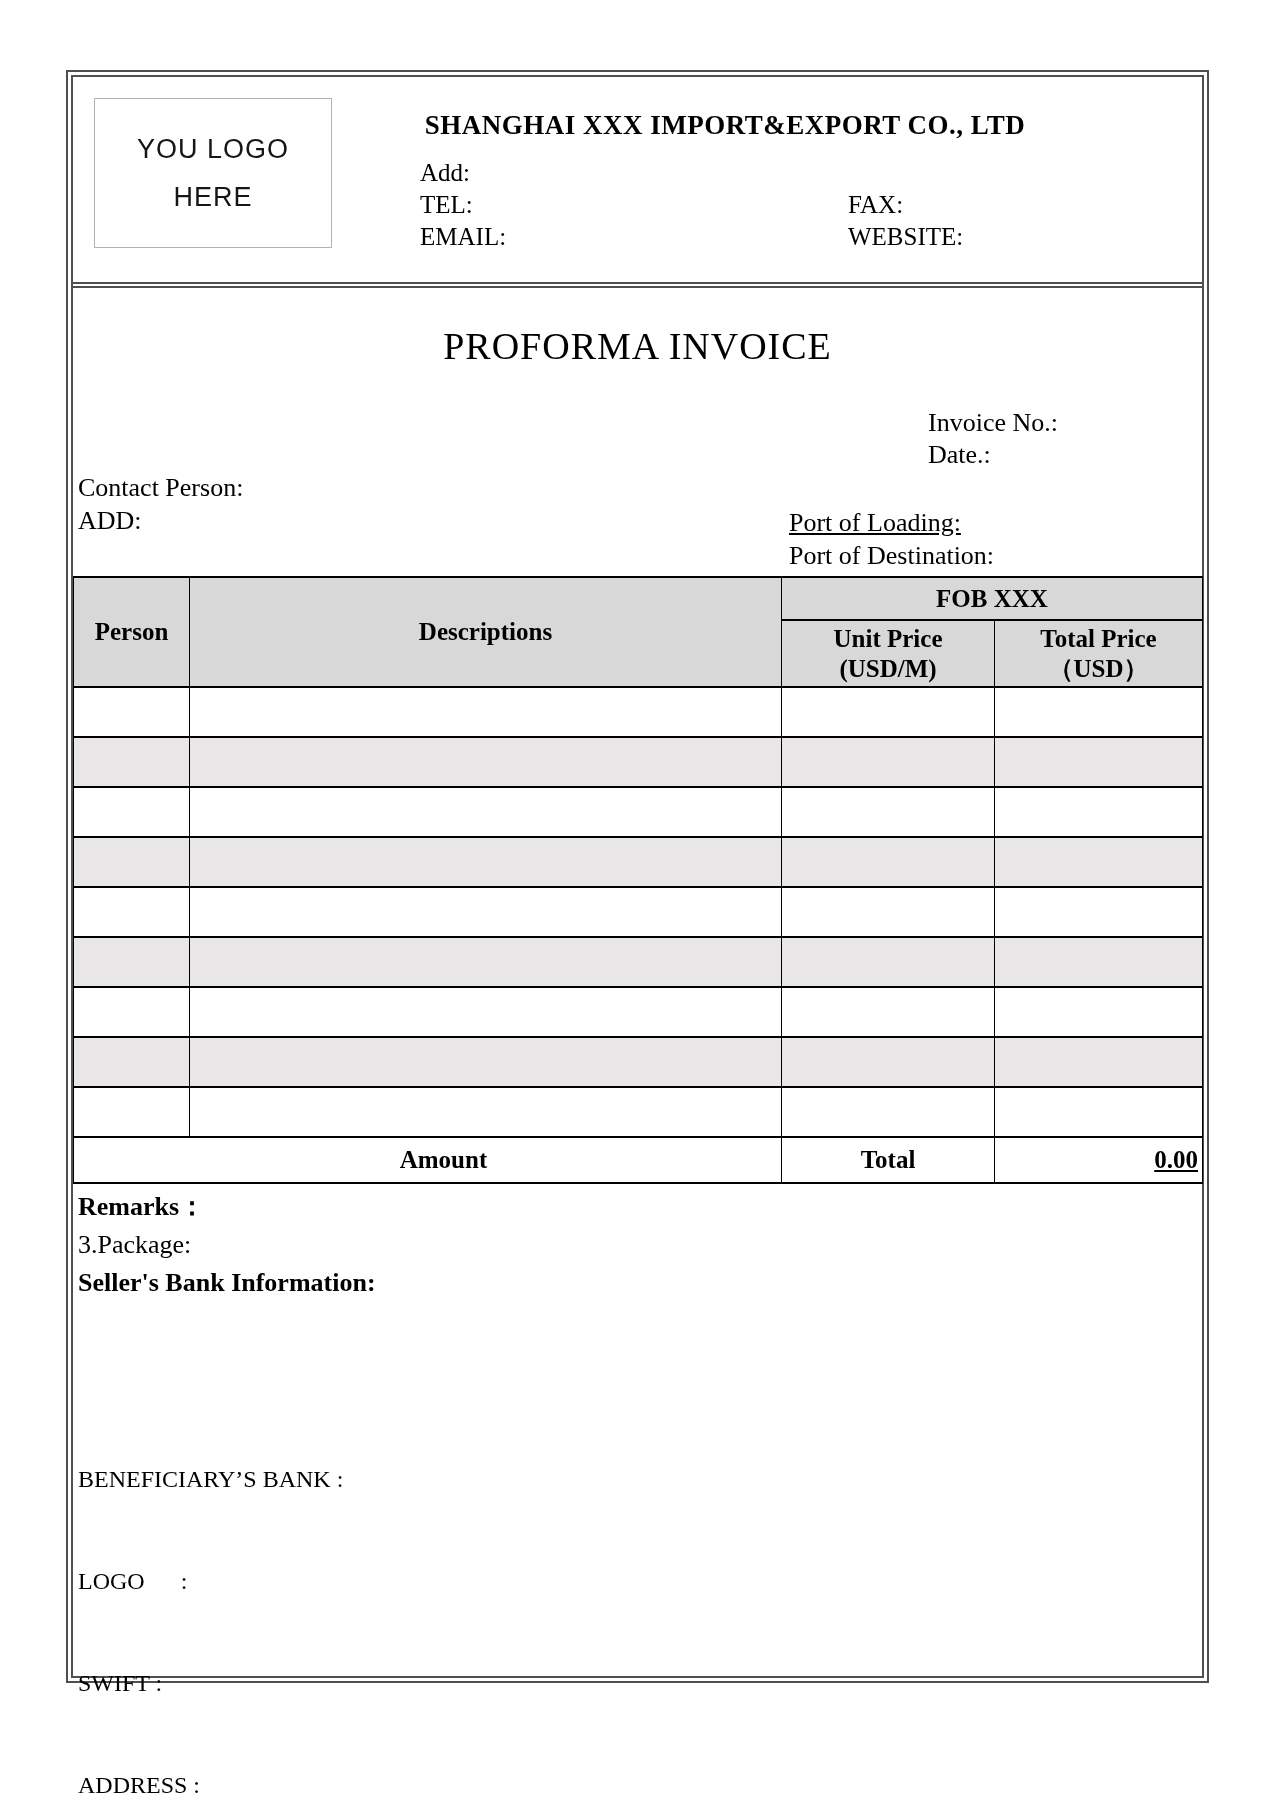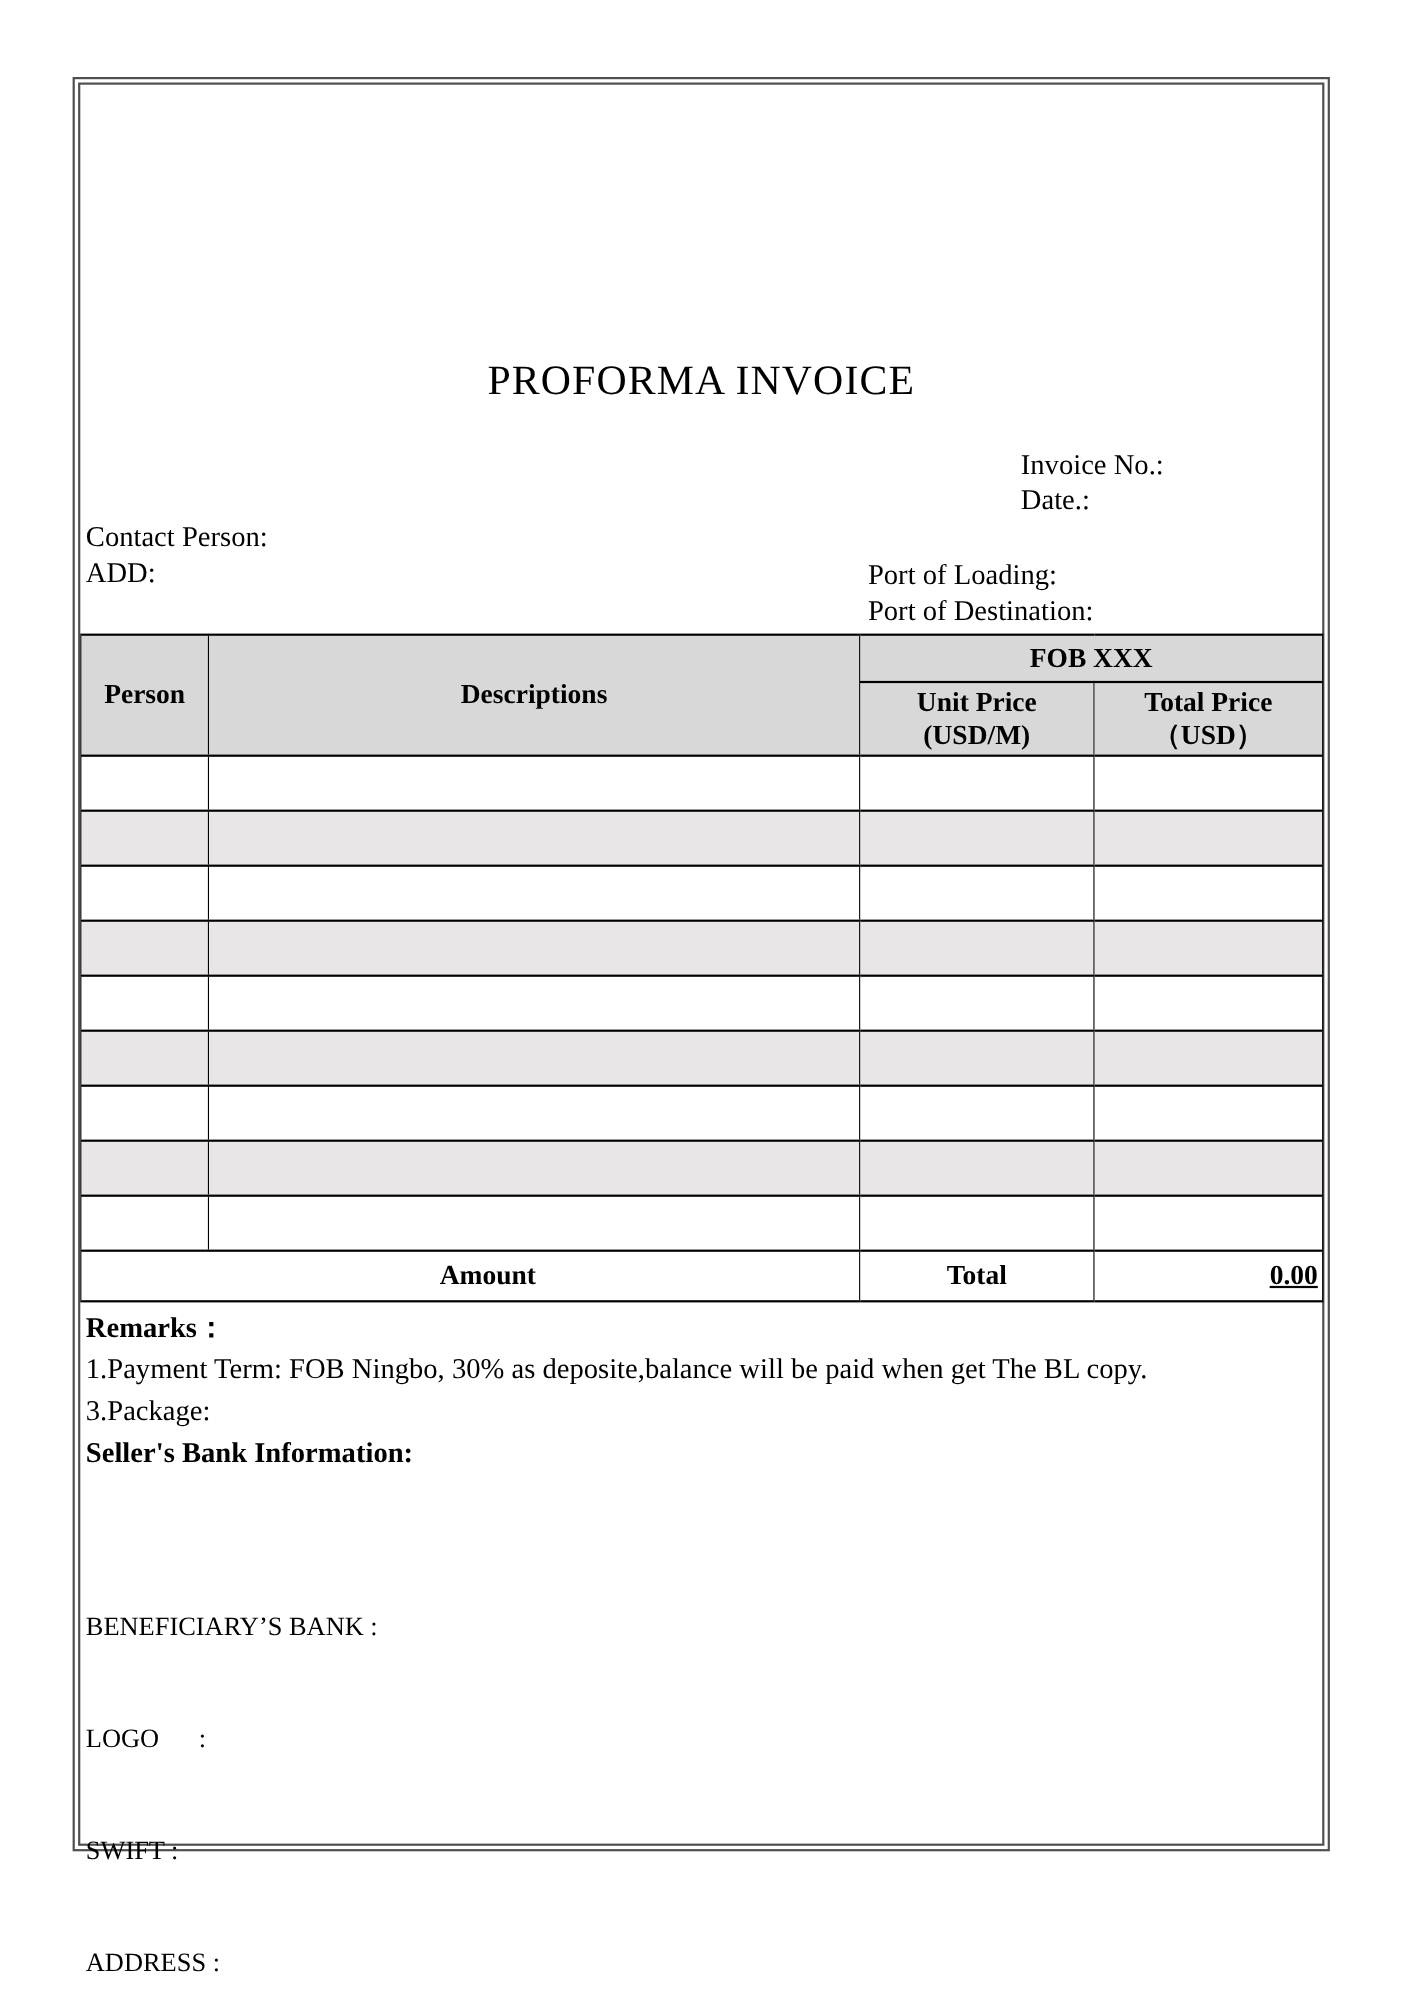--- a/index.html
+++ b/index.html
@@ -42,21 +42,21 @@
   
   .doc-title {
     position:absolute; left:0; top:247px; width:100%; text-align:center;
     font-size:38px; font-weight:normal; letter-spacing:1px;
   }
   .meta { position:absolute; font-size:26px; line-height:32px; }
   .m-invoice-no { left:855px; top:330px; }
   .m-date       { left:855px; top:362px; }
   .m-contact    { left:5px;   top:395px; }
   .m-add        { left:5px;   top:428px; }
-  .m-loading    { left:716px; top:430px; }
+  .m-loading    { left:716px; top:430px;text-decoration:underline; }
   .m-dest       { left:716px; top:463px; }
 
   
   table.items {
     position:absolute; left:0; top:499px; width:1129px;
     border-collapse:collapse; table-layout:fixed; font-size:25px;
   }
   table.items th, table.items td {
     border:1px solid #000; border-top-width:2px; border-bottom-width:2px;
     overflow:hidden;
@@ -84,20 +84,32 @@
     white-space:pre;
   }
 </style>
 </head>
 <body>
 
 <div class="sheet">
   <div class="page">
     <div class="inner">
 
+      <div class="header-section">
+        <div class="logo-box">
+          <span>YOU LOGO</span>
+          <span>HERE</span>
+        </div>
+        <div class="company-name">SHANGHAI XXX IMPORT&amp;EXPORT CO., LTD</div>
+        <div class="hfield f-add">Add:</div>
+        <div class="hfield f-tel">TEL:</div>
+        <div class="hfield f-email">EMAIL:</div>
+        <div class="hfield f-fax">FAX:</div>
+        <div class="hfield f-website">WEBSITE:</div>
+      </div>
 
       <div class="doc-title">PROFORMA INVOICE</div>
       <div class="meta m-invoice-no">Invoice No.:</div>
       <div class="meta m-date">Date.:</div>
       <div class="meta m-contact">Contact Person:</div>
       <div class="meta m-add">ADD:</div>
       <div class="meta m-loading">Port of Loading:</div>
       <div class="meta m-dest">Port of Destination:</div>
 
       <table class="items">
@@ -184,21 +196,20 @@
           <tr class="footer-row">
             <td colspan="2" class="cell-amount">Amount</td>
             <td class="cell-total">Total</td>
             <td class="cell-value">0.00</td>
           </tr>
         </tbody>
       </table>
 
       <div class="remarks-block">
         <div class="remark-heading">Remarks：</div>
-        <div>1.Payment Term: FOB Ningbo, 30% as deposite,balance will be paid when get The BL copy.</div>
         <div>3.Package:</div>
         <div class="bank-heading">Seller's Bank Information:</div>
       </div>
 
       <div class="bank-block">
         <div>BENEFICIARY’S BANK :</div>
         <div>LOGO      :</div>
         <div>SWIFT :</div>
         <div>ADDRESS :</div>
         

